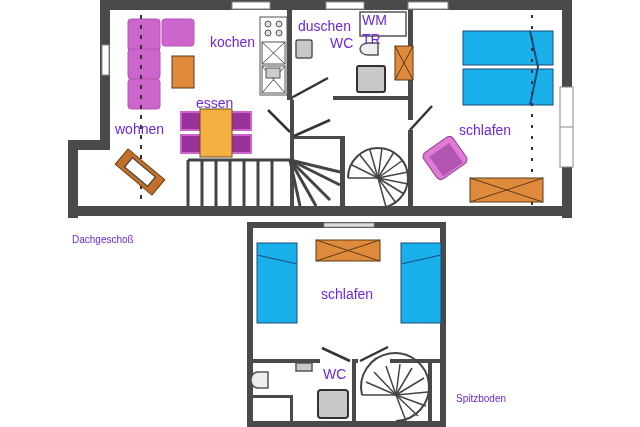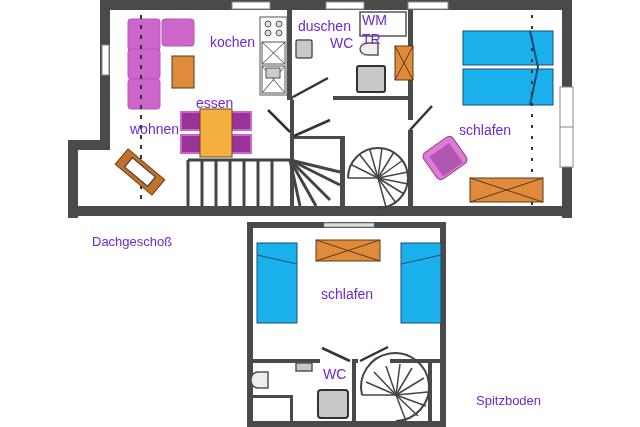--- a/index.html
+++ b/index.html
@@ -1,21 +1,21 @@
 <!DOCTYPE html>
 <html><head>
 <meta charset="utf-8">
 <style>
   html, body { margin:0; padding:0; background:#ffffff; }
   body { width:640px; height:427px; position:relative; overflow:hidden; font-family:"Liberation Sans", sans-serif; }
   svg { position:absolute; left:0; top:0; }
   .lbl { position:absolute; font-family:"Liberation Sans", sans-serif; color:#6d28d9; white-space:nowrap; line-height:1; }
   .room { font-size:14px; }
   .small { font-size:14px; }
-  .caption { font-size:13px;margin-left:20px; }
+  .caption { font-size:10px; }
 </style>
 </head>
 <body>
 
 <svg width="640" height="427" viewBox="0 0 640 427">
 
   <g fill="#4a4a4a">
 
     <rect x="100" y="0" width="472" height="10"></rect>
 
@@ -209,19 +209,19 @@
     <line x1="396" y1="395" x2="406" y2="421"></line>
   </g>
 </svg>
 
 <span class="lbl room" style="left:210px;top:35px;">kochen</span>
 <span class="lbl room" style="left:298px;top:19px;">duschen</span>
 <span class="lbl room" style="left:330px;top:36px;">WC</span>
 <span class="lbl small" style="left:362px;top:13px;">WM</span>
 <span class="lbl small" style="left:362px;top:32px;">TR</span>
 <span class="lbl room" style="left:196px;top:96px;">essen</span>
-<span class="lbl room" style="left:130px;top:122px;">wohnen</span>
+<span class="lbl room" style="left:115px;top:122px;">wohnen</span>
 <span class="lbl room" style="left:459px;top:123px;">schlafen</span>
 <span class="lbl caption" style="left:72px;top:235px;">Dachgeschoß</span>
 
 <span class="lbl room" style="left:321px;top:287px;">schlafen</span>
 <span class="lbl room" style="left:323px;top:367px;">WC</span>
 <span class="lbl caption" style="left:456px;top:394px;">Spitzboden</span>
 
 </body></html>

